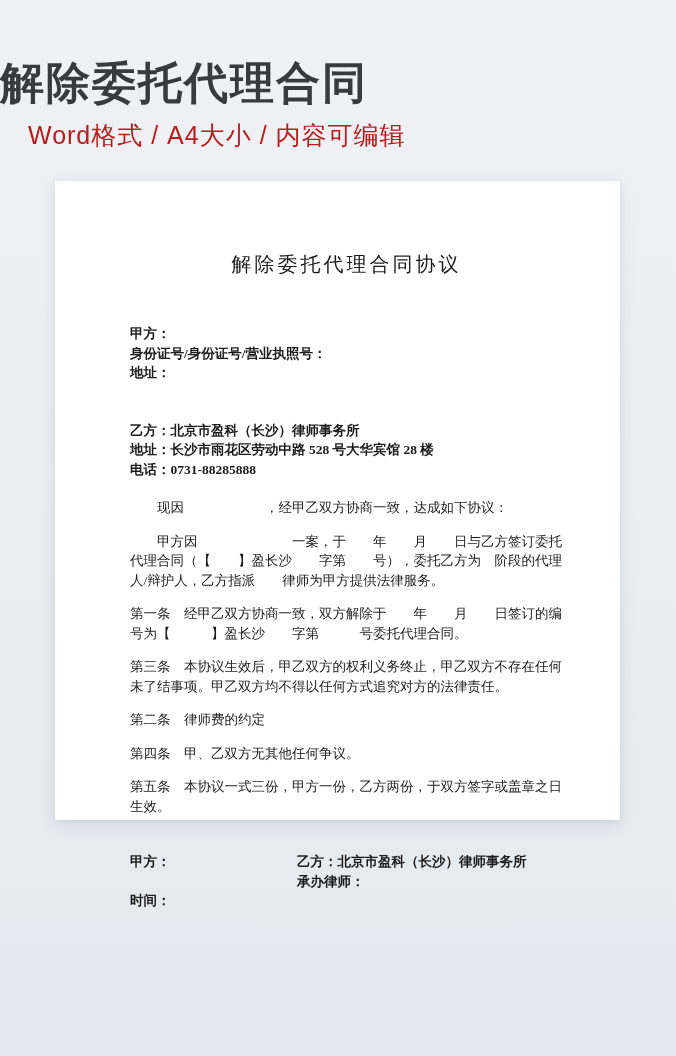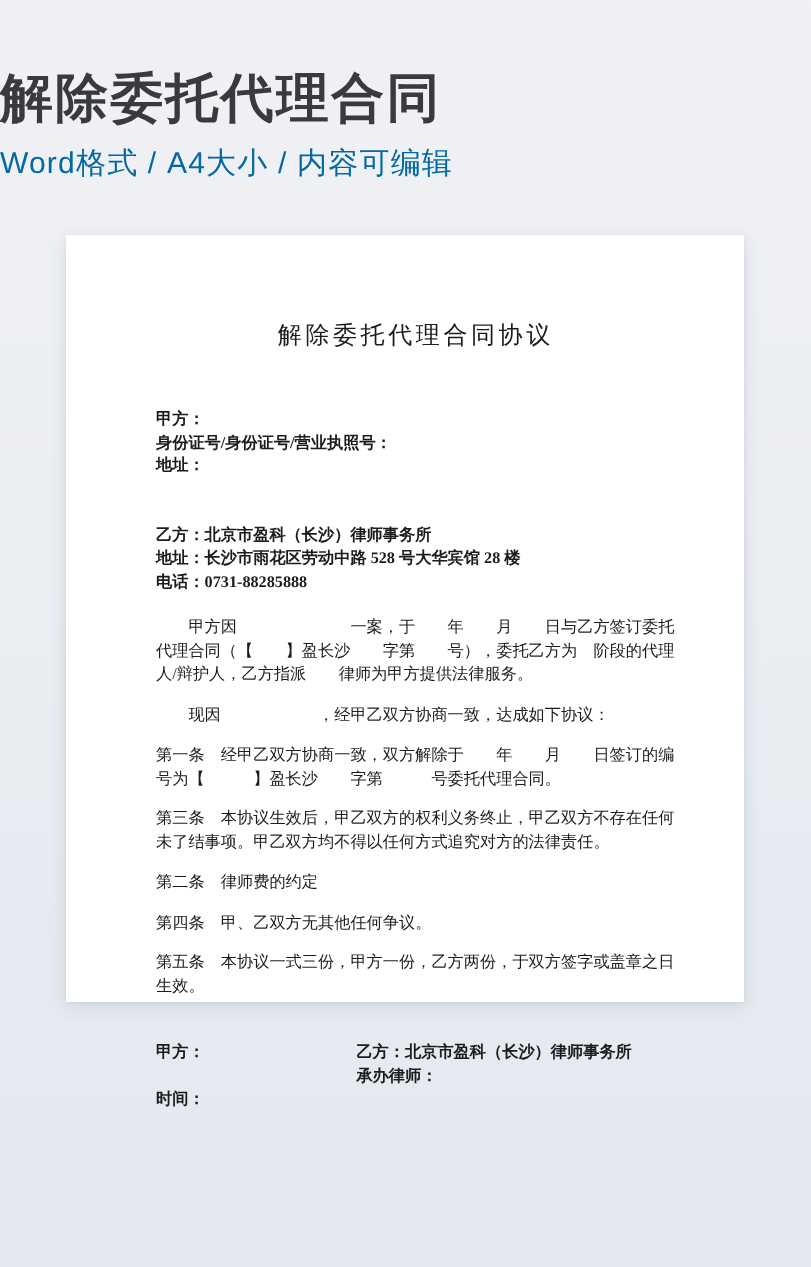--- a/index.html
+++ b/index.html
@@ -18,30 +18,31 @@
   }
   .banner-title {
     font-size: 44px;
     font-weight: bold;
     color: #383a3c;
     letter-spacing: 2px;
     line-height: 1.15;
   }
   .banner-subtitle {
     font-size: 25px;
-    color: #0369a1;
+    color: #b91c1c;
     margin-top: 10px;
     letter-spacing: 1px;
+    padding-left: 28px;
   }
 
   
   .paper {
     position: absolute;
     left: 55px;
-    top: 196px;
+    top: 181px;
     width: 565px;
     height: 639px;
     background: #ffffff;
     box-shadow: 0 4px 14px rgba(60, 80, 110, 0.13), 0 1px 3px rgba(60,80,110,0.08);
     box-sizing: border-box;
     padding: 70px 57px 0 75px;
     font-family: "Liberation Serif", "DejaVu Serif", serif;
     color: #1c1c1c;
   }
 
@@ -96,23 +97,23 @@
     </div>
 
     <div class="gap-lg"></div>
 
     <div class="block">
       <p class="bold-line">乙方：北京市盈科（长沙）律师事务所</p>
       <p class="bold-line">地址：长沙市雨花区劳动中路 528 号大华宾馆 28 楼</p>
       <p class="bold-line">电话：0731-88285888</p>
     </div>
 
+    <p class="indent">现因　　　　　　，经甲乙双方协商一致，达成如下协议：</p>
+
     <p class="indent">甲方因　　　　　　　一案，于　　年　　月　　日与乙方签订委托代理合同（【　　】盈长沙　　字第　　号），委托乙方为　阶段的代理人/辩护人，乙方指派　　律师为甲方提供法律服务。</p>
-
-    <p class="indent">现因　　　　　　，经甲乙双方协商一致，达成如下协议：</p>
 
     <p>第一条　经甲乙双方协商一致，双方解除于　　年　　月　　日签订的编号为【　　　】盈长沙　　字第　　　号委托代理合同。</p>
     <p>第三条　本协议生效后，甲乙双方的权利义务终止，甲乙双方不存在任何未了结事项。甲乙双方均不得以任何方式追究对方的法律责任。</p>
     <p>第二条　律师费的约定</p>
     <p>第四条　甲、乙双方无其他任何争议。</p>
     <p>第五条　本协议一式三份，甲方一份，乙方两份，于双方签字或盖章之日生效。</p>
 
     <div class="sig">
       <div class="sig-left">
         <div>甲方：</div>

